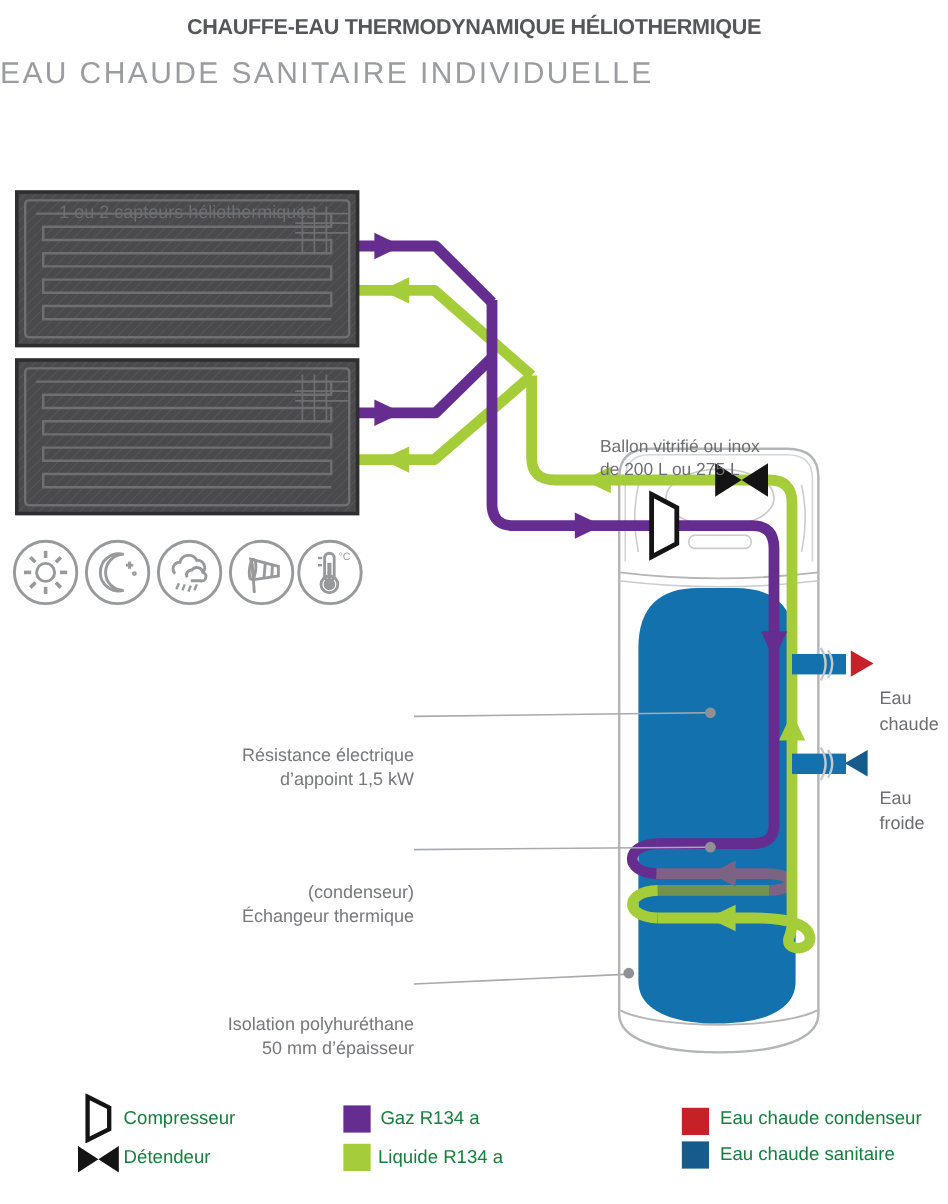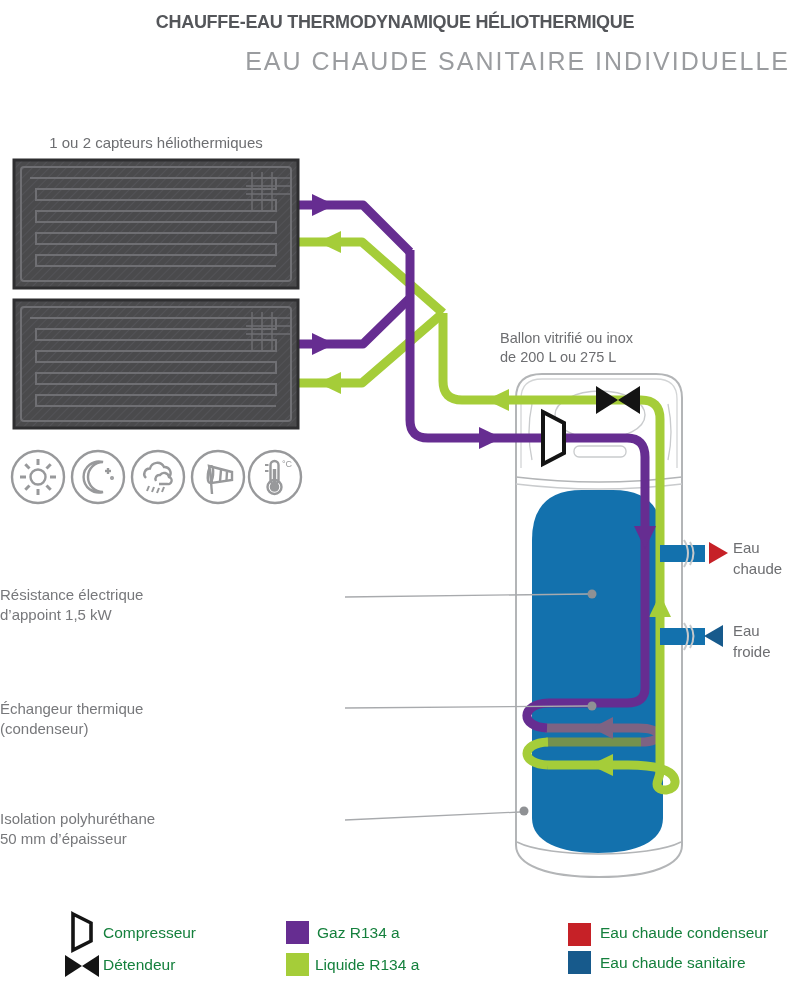--- a/index.html
+++ b/index.html
@@ -1,27 +1,27 @@
 <!DOCTYPE html>
 <html><head>
 <meta charset="utf-8">
 <style>
   html,body{margin:0;padding:0;background:#ffffff;}
   #stage{position:relative;width:790px;height:1003px;background:#fff;overflow:hidden;
          font-family:"Liberation Sans",sans-serif;}
   #diagram-svg{position:absolute;left:0;top:0;}
-  .lbl{position:absolute;color:#77787b;font-size:15px;line-height:20px;}
+  .lbl{position:absolute;color:#77787b;font-size:15px;line-height:20px;margin-top:35px;}
   .title{position:absolute;left:0;top:12px;width:100%;text-align:center;
          font-size:18px;font-weight:bold;color:#54565a;letter-spacing:-0.3px;}
-  .subtitle{position:absolute;left:0;top:47px;width:100%;text-align:right;
+  .subtitle{position:absolute;left:0;top:47px;width:100%;text-align:left;
          font-size:25px;font-weight:400;color:#9a9c9f;letter-spacing:2px;}
   .panel-label{left:14px;top:133px;width:284px;text-align:center;color:#6d6e71;}
   .tank-label{left:500px;top:329px;width:200px;color:#6d6e71;
          font-size:14.5px;line-height:19px;}
-  .callout{left:0;width:345px;}
+  .callout{left:0;width:345px;text-align:right;}
   .port-label{left:733px;line-height:21px;color:#6d6e71;}
   .legend-item-label{position:absolute;color:#15803d;font-size:15.5px;}
   .legend-icon{position:absolute;}
 </style>
 </head>
 <body>
 
 <div id="stage">
 
   <svg id="diagram-svg" width="790" height="1003" viewBox="0 0 790 1003">
@@ -177,22 +177,22 @@
   <div class="lbl tank-label">
     <div>Ballon vitrifié ou inox</div>
     <div>de 200 L ou 275 L</div>
   </div>
 
   <div class="lbl callout" style="top:585px">
     <div>Résistance électrique</div>
     <div>d’appoint 1,5 kW</div>
   </div>
   <div class="lbl callout" style="top:699px">
+    <div>(condenseur)</div>
     <div>Échangeur thermique</div>
-    <div>(condenseur)</div>
   </div>
   <div class="lbl callout" style="top:809px">
     <div>Isolation polyhuréthane</div>
     <div>50 mm d’épaisseur</div>
   </div>
 
   <div class="lbl port-label" style="top:537px">
     <div>Eau</div>
     <div>chaude</div>
   </div>

